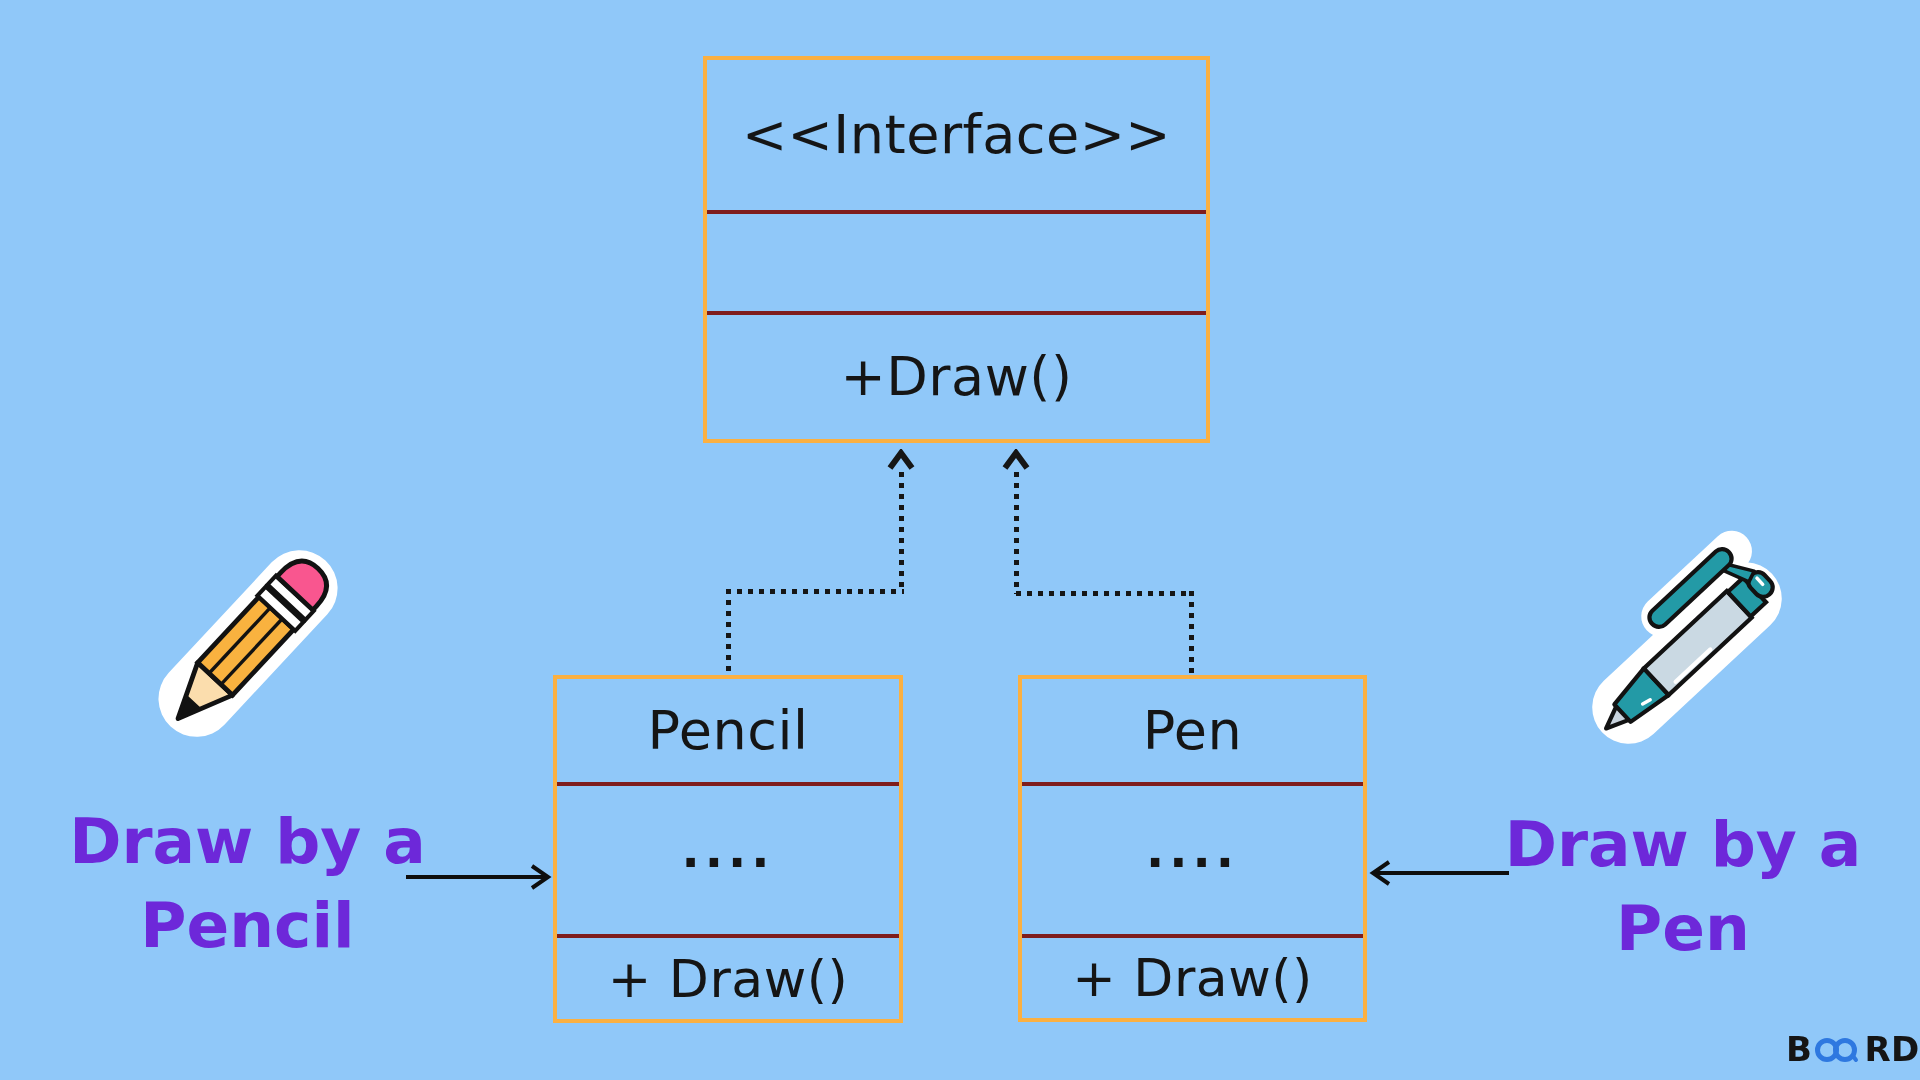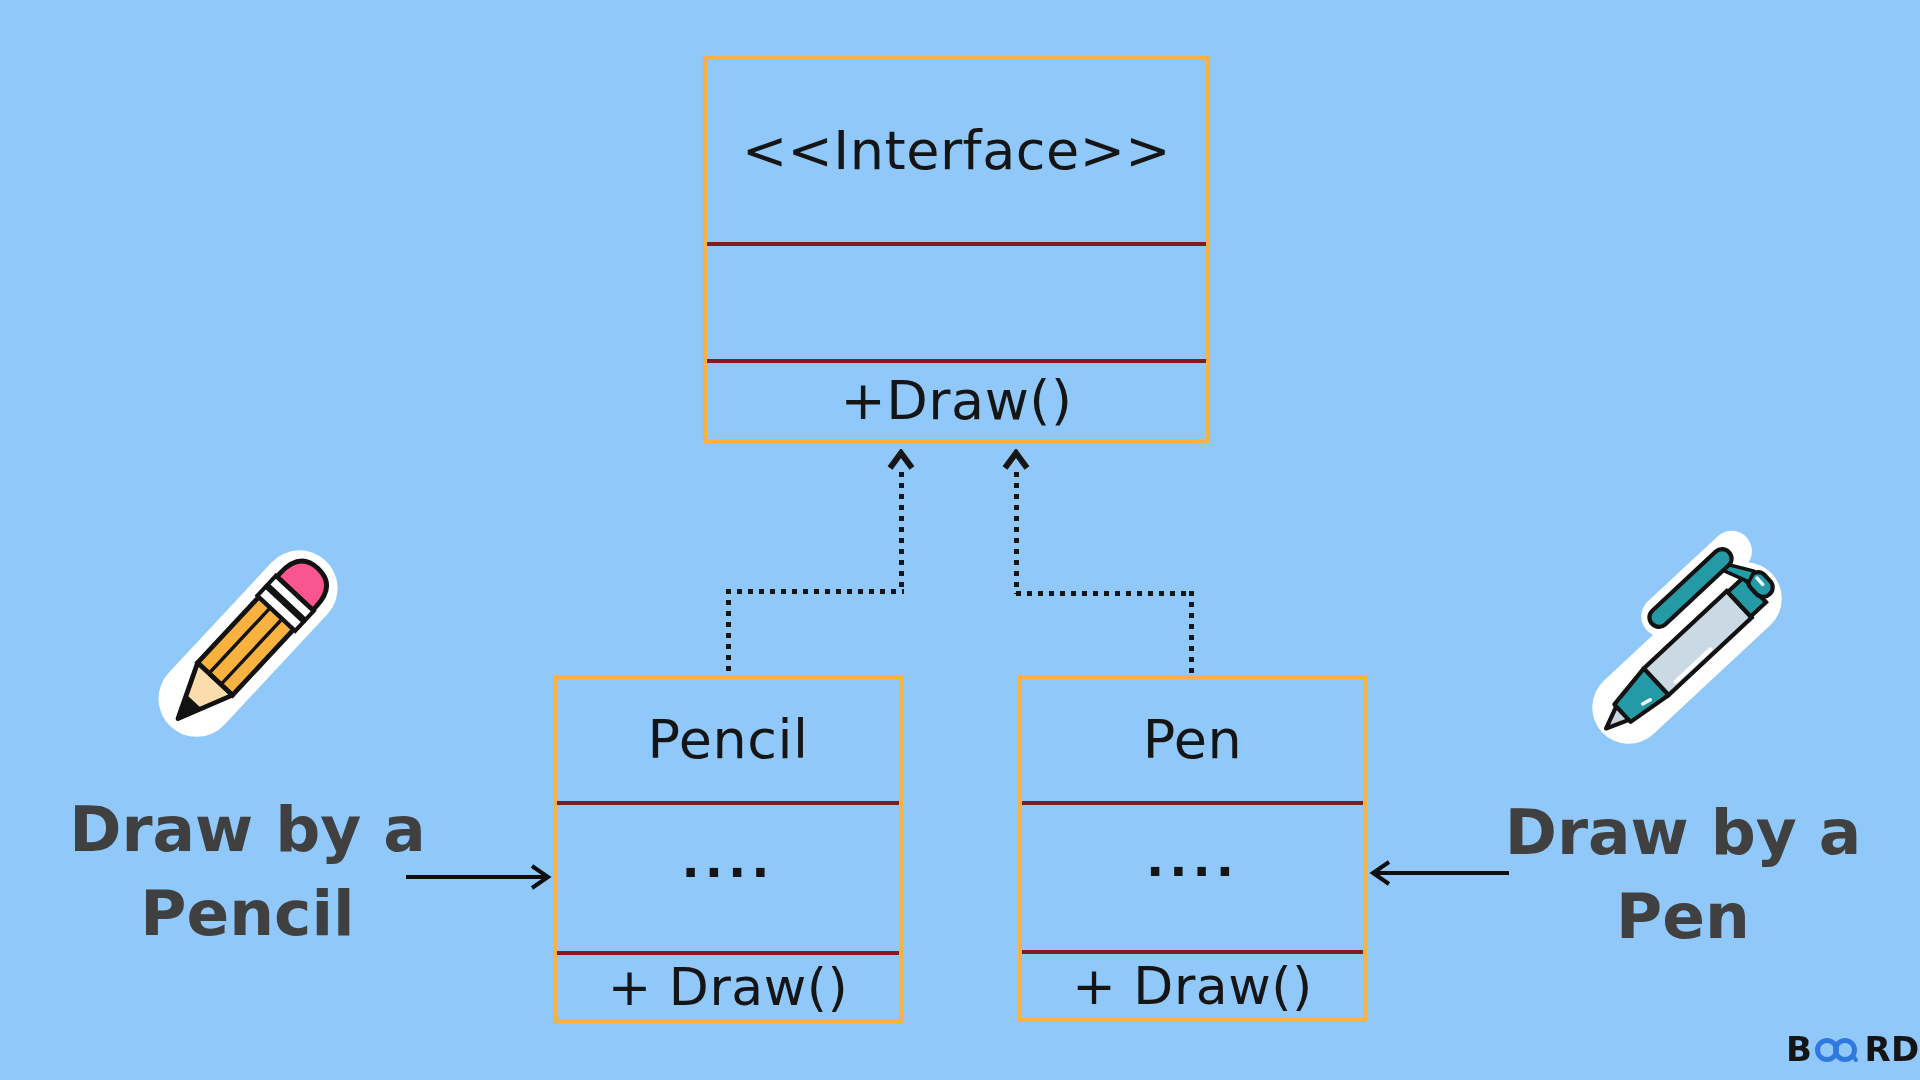--- a/index.html
+++ b/index.html
@@ -17,21 +17,20 @@
     position:absolute;
     border:4px solid #FBB042;
     display:flex;
     flex-direction:column;
   }
   .compartment {
     display:flex;
     align-items:center;
     justify-content:center;
     text-align:left;
-    margin-top:16px;
   }
   .compartment.divided { border-top:4px solid #7f1d1d; }
   .uml-text { font-size:54px; font-weight:400; color:#151515; line-height:64px; letter-spacing:0.5px; }
   .uml-title-2line { display:flex; flex-direction:column; align-items:center; justify-content:center; }
   .attrs-dots {
     font-size:48px; font-weight:700; letter-spacing:5px;
     transform:translateY(-10px);
   }
 
   
@@ -41,21 +40,22 @@
     background-image:repeating-linear-gradient(to right,#161616 0 5px,transparent 5px 11px); }
   .abs { position:absolute; }
 
   
   .caption {
     position:absolute;
     text-align:center;
     font-weight:800;
     font-size:63px;
     line-height:84px;
-    color:#404040;
+    color:#6d28d9;
+    margin-top:12px;
   }
 
   
   .logo {
     position:absolute;
     left:1786px; top:1029px;
     display:flex; align-items:center;
     font-weight:800; font-size:34px; color:#151515;
     letter-spacing:0.5px;
   }

